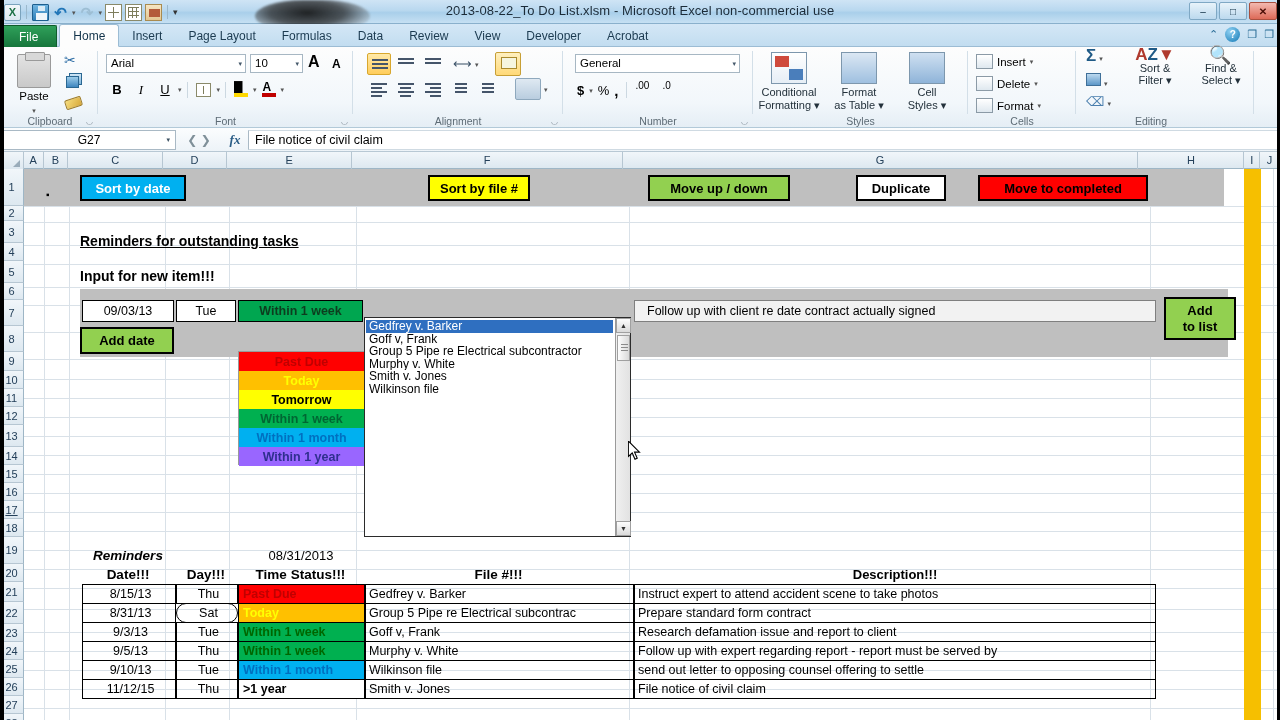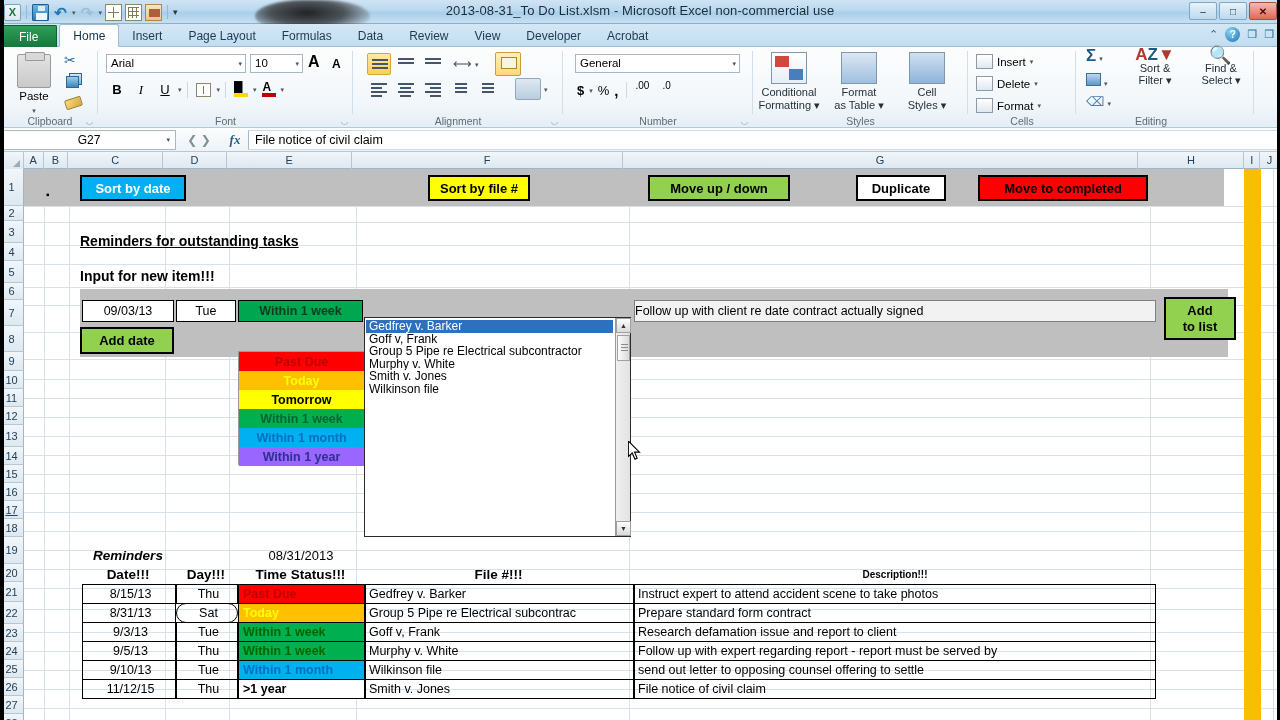--- a/index.html
+++ b/index.html
@@ -242,21 +242,21 @@
       <span class="ic ic-undo">↶</span>
       <span class="arr">▾</span>
       <span class="ic ic-redo">↷</span>
       <span class="arr">▾</span>
       <span class="ic ic-grid1"></span>
       <span class="ic ic-grid2"></span>
       <span class="ic ic-pic"></span>
       <span class="sep"></span>
       <span class="qat-more">▾</span>
     </div>
-    <div class="doctitle">2013-08-31_To Do List.xlsm  -  Microsoft Excel non-commercial use</div>
+    <div class="doctitle">2013-08-22_To Do List.xlsm  -  Microsoft Excel non-commercial use</div>
     <div class="winbtns">
       <div class="winbtn">
           <span>–</span>
         </div>
       <div class="winbtn">
           <span>□</span>
         </div>
       <div class="winbtn close">
           <span>✕</span>
         </div>
@@ -621,21 +621,21 @@
       <div class="cell" style="left:22px;top:20px;width:10px;height:10px;font-size:10px;">▪</div>
 
       <div class="cell b u" style="left:56px;top:62px;width:330px;height:20px;font-size:14px;">Reminders for outstanding tasks</div>
       <div class="cell b" style="left:56px;top:97px;width:330px;height:20px;font-size:14px;">Input for new item!!!</div>
 
       <div class="gray6" style="left:56px;top:120px;width:1148px;height:68px;"></div>
 
       <div class="inputbox ctr" style="left:58px;top:131px;width:92px;height:22px;justify-content:center;">09/03/13</div>
       <div class="inputbox ctr" style="left:152px;top:131px;width:60px;height:22px;justify-content:center;">Tue</div>
       <div class="inputbox ctr" id="statusbox" style="left: 214px; top: 131px; width: 125px; height: 22px; justify-content: center; font-weight: bold; color: rgb(13, 61, 31); background: rgb(0, 166, 80);">Within 1 week</div>
-      <div class="inputbox" style="left:610px;top:131px;width:522px;height:22px;padding-left:0;background:#f2f2f2;border:1px solid #7f7f7f;">Follow up with client re date contract actually signed</div>
+      <div class="inputbox" style="left:610px;top:131px;width:522px;height:22px;padding-left:12px;background:#f2f2f2;border:1px solid #7f7f7f;">Follow up with client re date contract actually signed</div>
 
       <div class="macrobtn" id="adddate" style="left: 56px; top: 158px; width: 94px; height: 27px; background: rgb(146, 208, 80);">
         <span>Add date</span>
       </div>
 
       <div class="macrobtn" id="addlist" style="left: 1140px; top: 128px; width: 72px; height: 43px; flex-direction: column; line-height: 16px; font-size: 13px; background: rgb(146, 208, 80);">
         <span>Add</span>
         <span>to list</span>
       </div>
 
@@ -664,21 +664,21 @@
         </div>
       </div>
 
       <div class="cell b i" style="left:56px;top:376px;width:96px;height:20px;justify-content:center;font-size:13.5px;">Reminders</div>
       <div class="cell" style="left:216px;top:376px;width:122px;height:20px;justify-content:center;font-size:13px;">08/31/2013</div>
 
       <div class="cell b ctr" style="left:58px;top:394px;width:92px;height:22px;font-size:13.5px;">Date!!!</div>
       <div class="cell b ctr" style="left:152px;top:394px;width:60px;height:22px;font-size:13.5px;">Day!!!</div>
       <div class="cell b ctr" style="left:214px;top:394px;width:125px;height:22px;font-size:13.5px;">Time Status!!!</div>
       <div class="cell b ctr" style="left:341px;top:394px;width:267px;height:22px;font-size:13.5px;">File #!!!</div>
-      <div class="cell b ctr" style="left:610px;top:394px;width:522px;height:22px;font-size:10px;text-align:right;">Description!!!</div>
+      <div class="cell b ctr" style="left:610px;top:394px;width:522px;height:22px;font-size:13px;text-align:right;">Description!!!</div>
 
       <div id="tablebody">
           <div class="tcell" style="left: 58px; top: 415px; width: 94px; height: 20px; justify-content: center;">8/15/13</div>
           <div class="tcell" style="left: 152px; top: 415px; width: 62px; height: 20px; justify-content: center;">Thu</div>
           <div class="tcell" style="left: 214px; top: 415px; width: 127px; height: 20px; background: rgb(255, 0, 0); color: rgb(192, 0, 0); font-weight: bold; padding-left: 4px;">Past Due</div>
           <div class="tcell" style="left: 341px; top: 415px; width: 269px; height: 20px;">Gedfrey v. Barker</div>
           <div class="tcell" style="left: 610px; top: 415px; width: 522px; height: 20px;">Instruct expert to attend accident scene to take photos</div>
           <div style="position: absolute; left: 58px; top: 415px; width: 1074px; height: 20px; pointer-events: none;"></div>
           <div class="tcell" style="left: 58px; top: 434px; width: 94px; height: 20px; justify-content: center;">8/31/13</div>
           <div class="tcell" style="left: 152px; top: 434px; width: 62px; height: 20px; justify-content: center; border-radius: 10px;">Sat</div>

